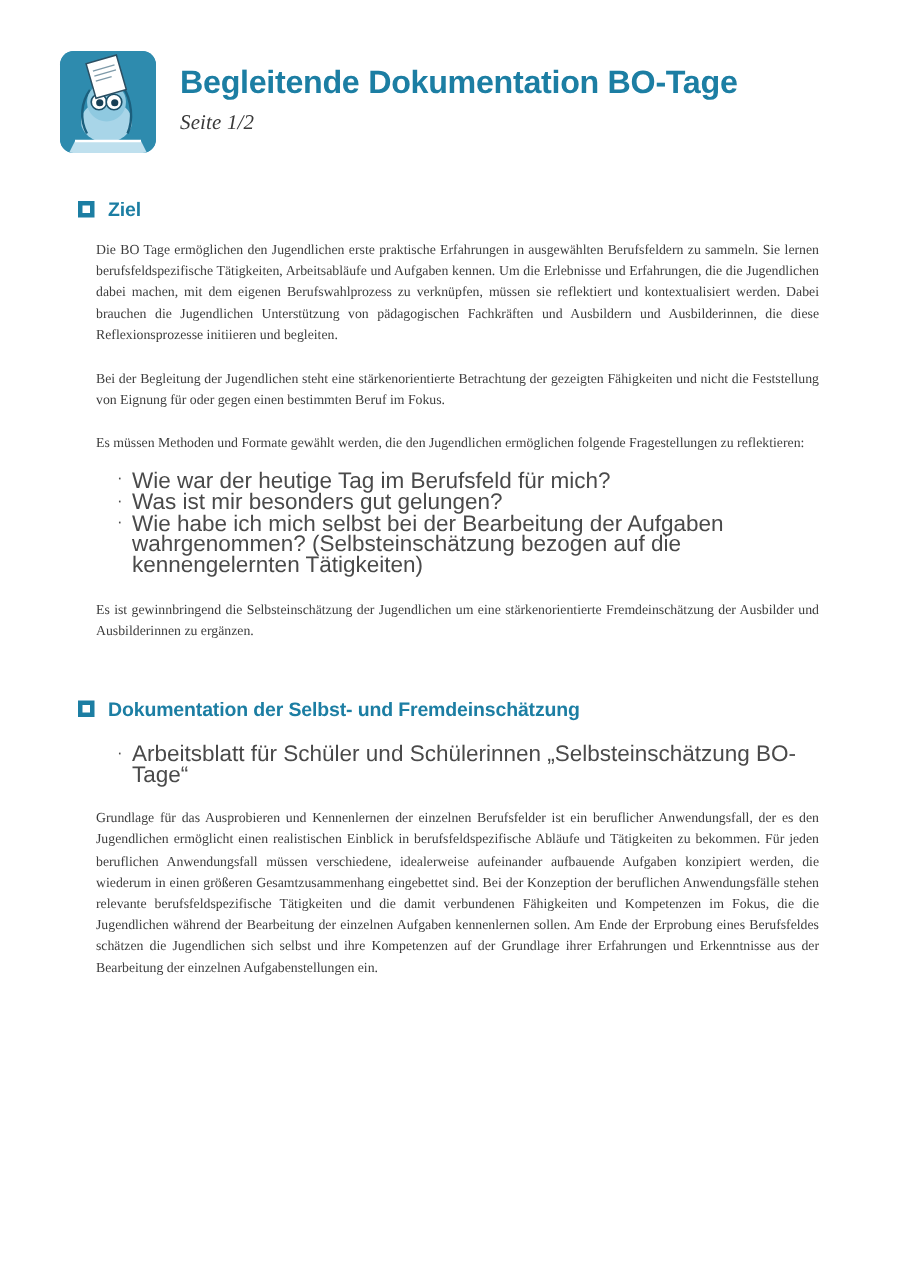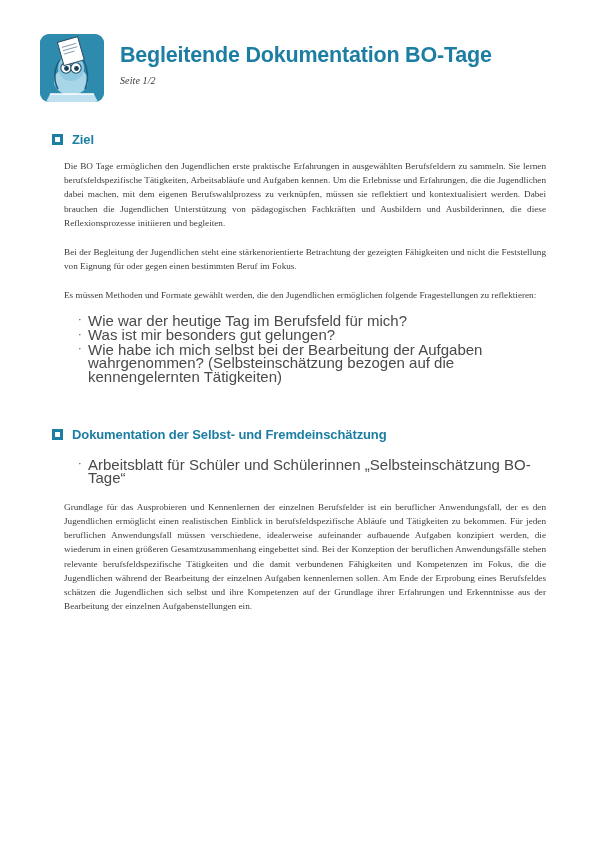--- a/index.html
+++ b/index.html
@@ -56,21 +56,21 @@
     font-weight: bold;
     color: #1c7ea3;
     letter-spacing: -0.2px;
     line-height: 1.1;
     white-space: nowrap;
   }
 
   .doc-subtitle {
     font-family: "Liberation Serif", serif;
     font-style: italic;
-    font-size: 10px;
+    font-size: 14px;
     color: #3a3a3a;
     margin-top: 7px;
     letter-spacing: 0.1px;
   }
 
   
   .content {
     padding: 0 52px 0 52px;
     margin-top: 30px;
   }
@@ -150,21 +150,21 @@
     left: 0;
     top: -0.5px;
     color: #4a4a4a;
     font-size: 11px;
     line-height: 13.6px;
   }
 
   .gap-sm { height: 4px; }
 
   .section-two {
-    margin-top: 28px;
+    margin-top: 38px;
   }
 </style>
 </head>
 <body>
 
 <div class="page">
 
   <div class="header">
 
     <div class="logo-badge">
@@ -219,20 +219,21 @@
         <div class="gap-sm"></div>
         <p class="para">Es müssen Methoden und Formate gewählt werden, die den Jugendlichen ermöglichen folgende Fragestellungen zu reflektieren:</p>
 
         <ul class="bullets">
           <li>Wie war der heutige Tag im Berufsfeld für mich?</li>
           <li>Was ist mir besonders gut gelungen?</li>
           <li>Wie habe ich mich selbst bei der Bearbeitung der Aufgaben wahrgenommen? (Selbsteinschätzung bezogen auf die kennengelernten Tätigkeiten)</li>
         </ul>
 
         <div class="gap-sm"></div>
+        <p class="para last">Es ist gewinnbringend die Selbsteinschätzung der Jugendlichen um eine stärkenorientierte Fremdeinschätzung der Ausbilder und Ausbilderinnen zu ergänzen.</p>
       </div>
     </div>
 
     <div class="section section-two">
 
       <div class="section-heading">
         <span class="heading-marker"></span>
         <span class="heading-text">Dokumentation der Selbst- und Fremdeinschätzung</span>
       </div>
 

